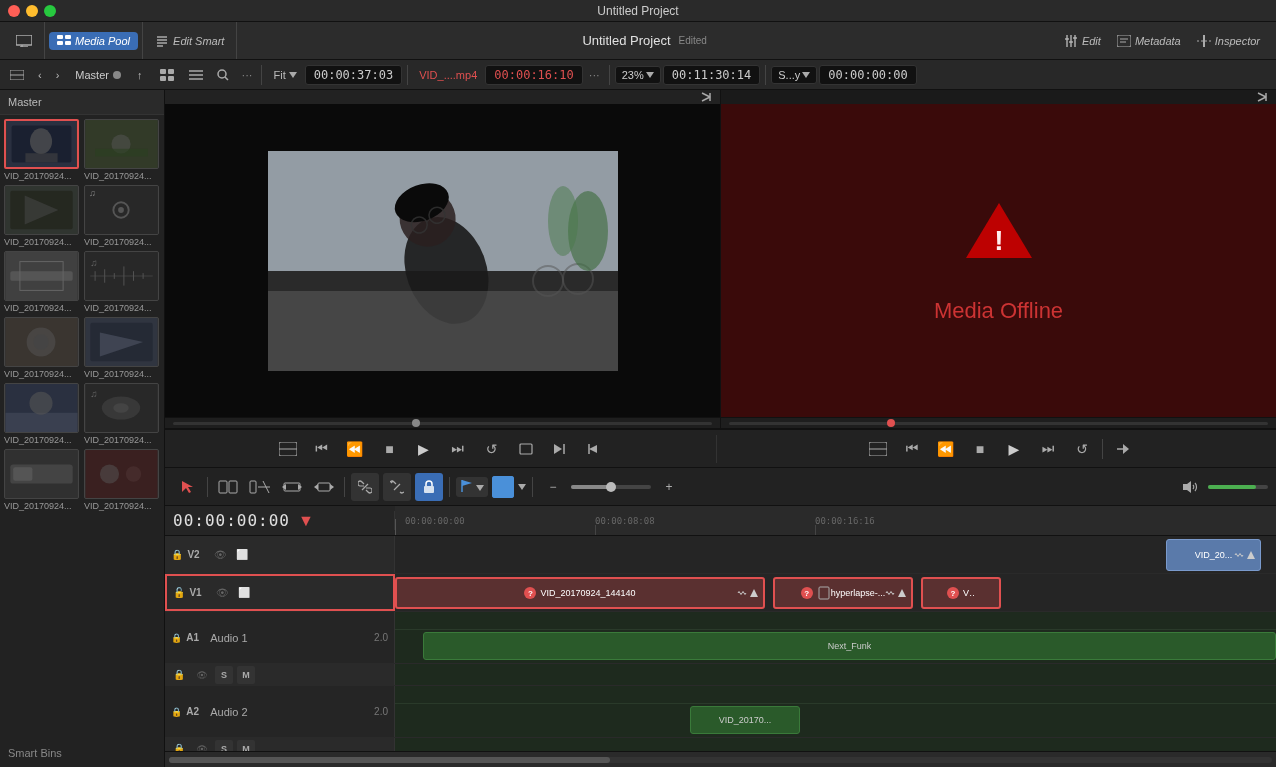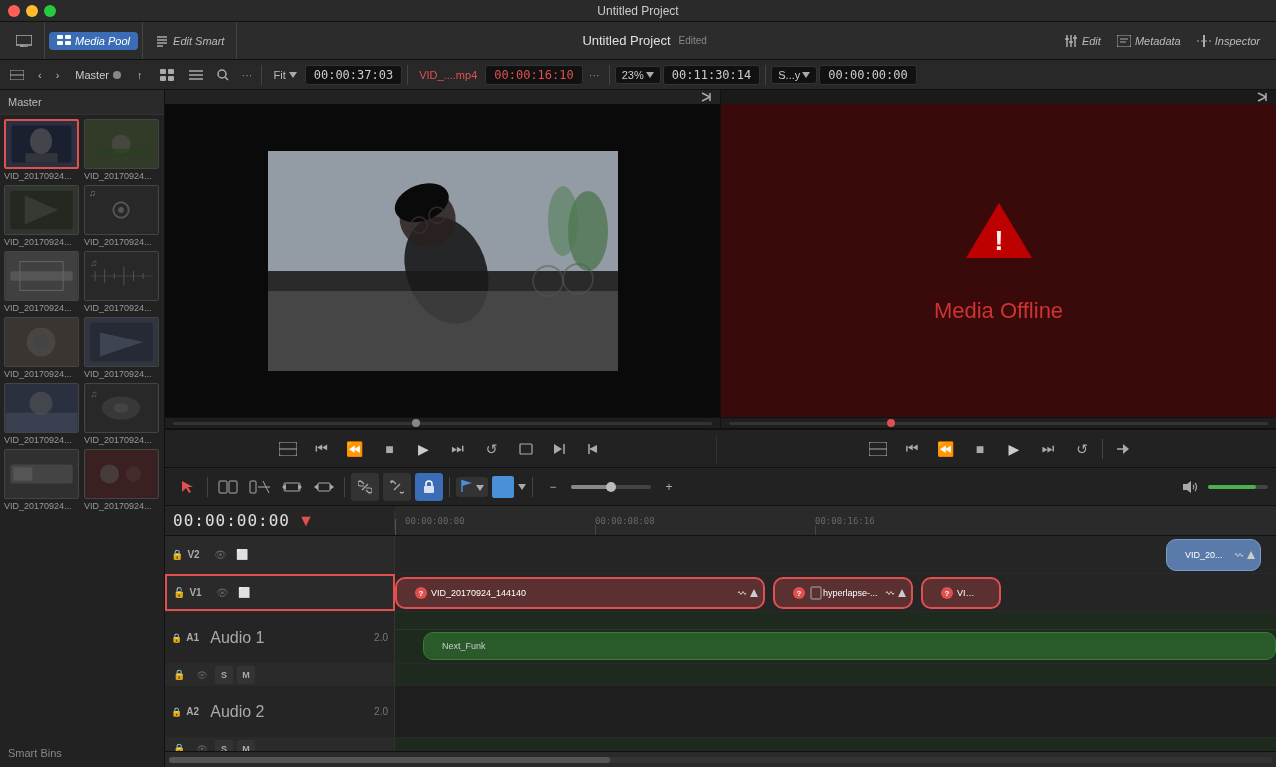--- a/index.html
+++ b/index.html
@@ -415,21 +415,21 @@
       padding: 0 6px;
       gap: 4px;
     }
     .track-label {
       font-size: 10px;
       color: #aaa;
       font-weight: 600;
       min-width: 20px;
     }
     .track-name {
-      font-size: 16px;
+      font-size: 11px;
       color: #aaa;
     }
     .track-num {
       font-size: 10px;
       color: #777;
       margin-left: auto;
     }
     .track-icon-btn {
       width: 18px; height: 18px;
       display: flex; align-items: center; justify-content: center;
@@ -460,27 +460,28 @@
       overflow: hidden;
     }
     .track-v1 .track-content { background: #252525; }
     .track-v2 .track-content { background: #252525; }
 
     
     .clip {
       position: absolute;
       top: 3px;
       height: 32px;
-      border-radius: 10px;
-      display: flex;
-      align-items: center;
-      padding: 0 18px;
+      border-radius: 3px;
+      display: flex;
+      align-items: center;
+      padding: 0 24px;
       font-size: 10px;
       overflow: hidden;
       cursor: pointer;
+      justify-content: center;
     }
     .clip-video {
       background: #4a7bc8;
       border: 1px solid #5a8bd8;
       color: #fff;
     }
     .clip-video.offline {
       background: #5a3030;
       border: 2px solid #e05050;
     }
@@ -1202,20 +1203,29 @@
           <div style="flex:1;background:#1e2a1e;"></div>
         </div>
 
         <div class="track-row" style="height:52px;">
           <div class="track-header" style="background:#252525;">
             <div class="track-lock" style="font-size:9px;">🔒</div>
             <span class="track-label">A2</span>
             <span class="track-name">Audio 2</span>
             <span class="track-num">2.0</span>
           </div>
+          <div style="flex:1;display:flex;flex-direction:column;">
+            <div style="height:18px;background:#1e2a1e;border-bottom:1px solid #2a3a2a;"></div>
+            <div style="height:34px;background:#1e2a1e;position:relative;">
+
+              <div class="clip clip-audio" style="left:295px;width:110px;top:2px;height:28px;">
+                <div class="clip-text">VID_20170...</div>
+              </div>
+            </div>
+          </div>
         </div>
 
         <div style="height:22px;display:flex;border-bottom:1px solid #2a2a2a;">
           <div style="width:230px;flex-shrink:0;background:#2a2a2a;border-right:1px solid #333;display:flex;align-items:center;padding:0 6px;gap:4px;">
             <div class="track-icon-btn">🔒</div>
             <div class="track-icon-btn" style="font-size:9px;">👁</div>
             <div class="track-icon-btn s-btn">S</div>
             <div class="track-icon-btn m-btn">M</div>
           </div>
           <div style="flex:1;background:#1e2a1e;"></div>

